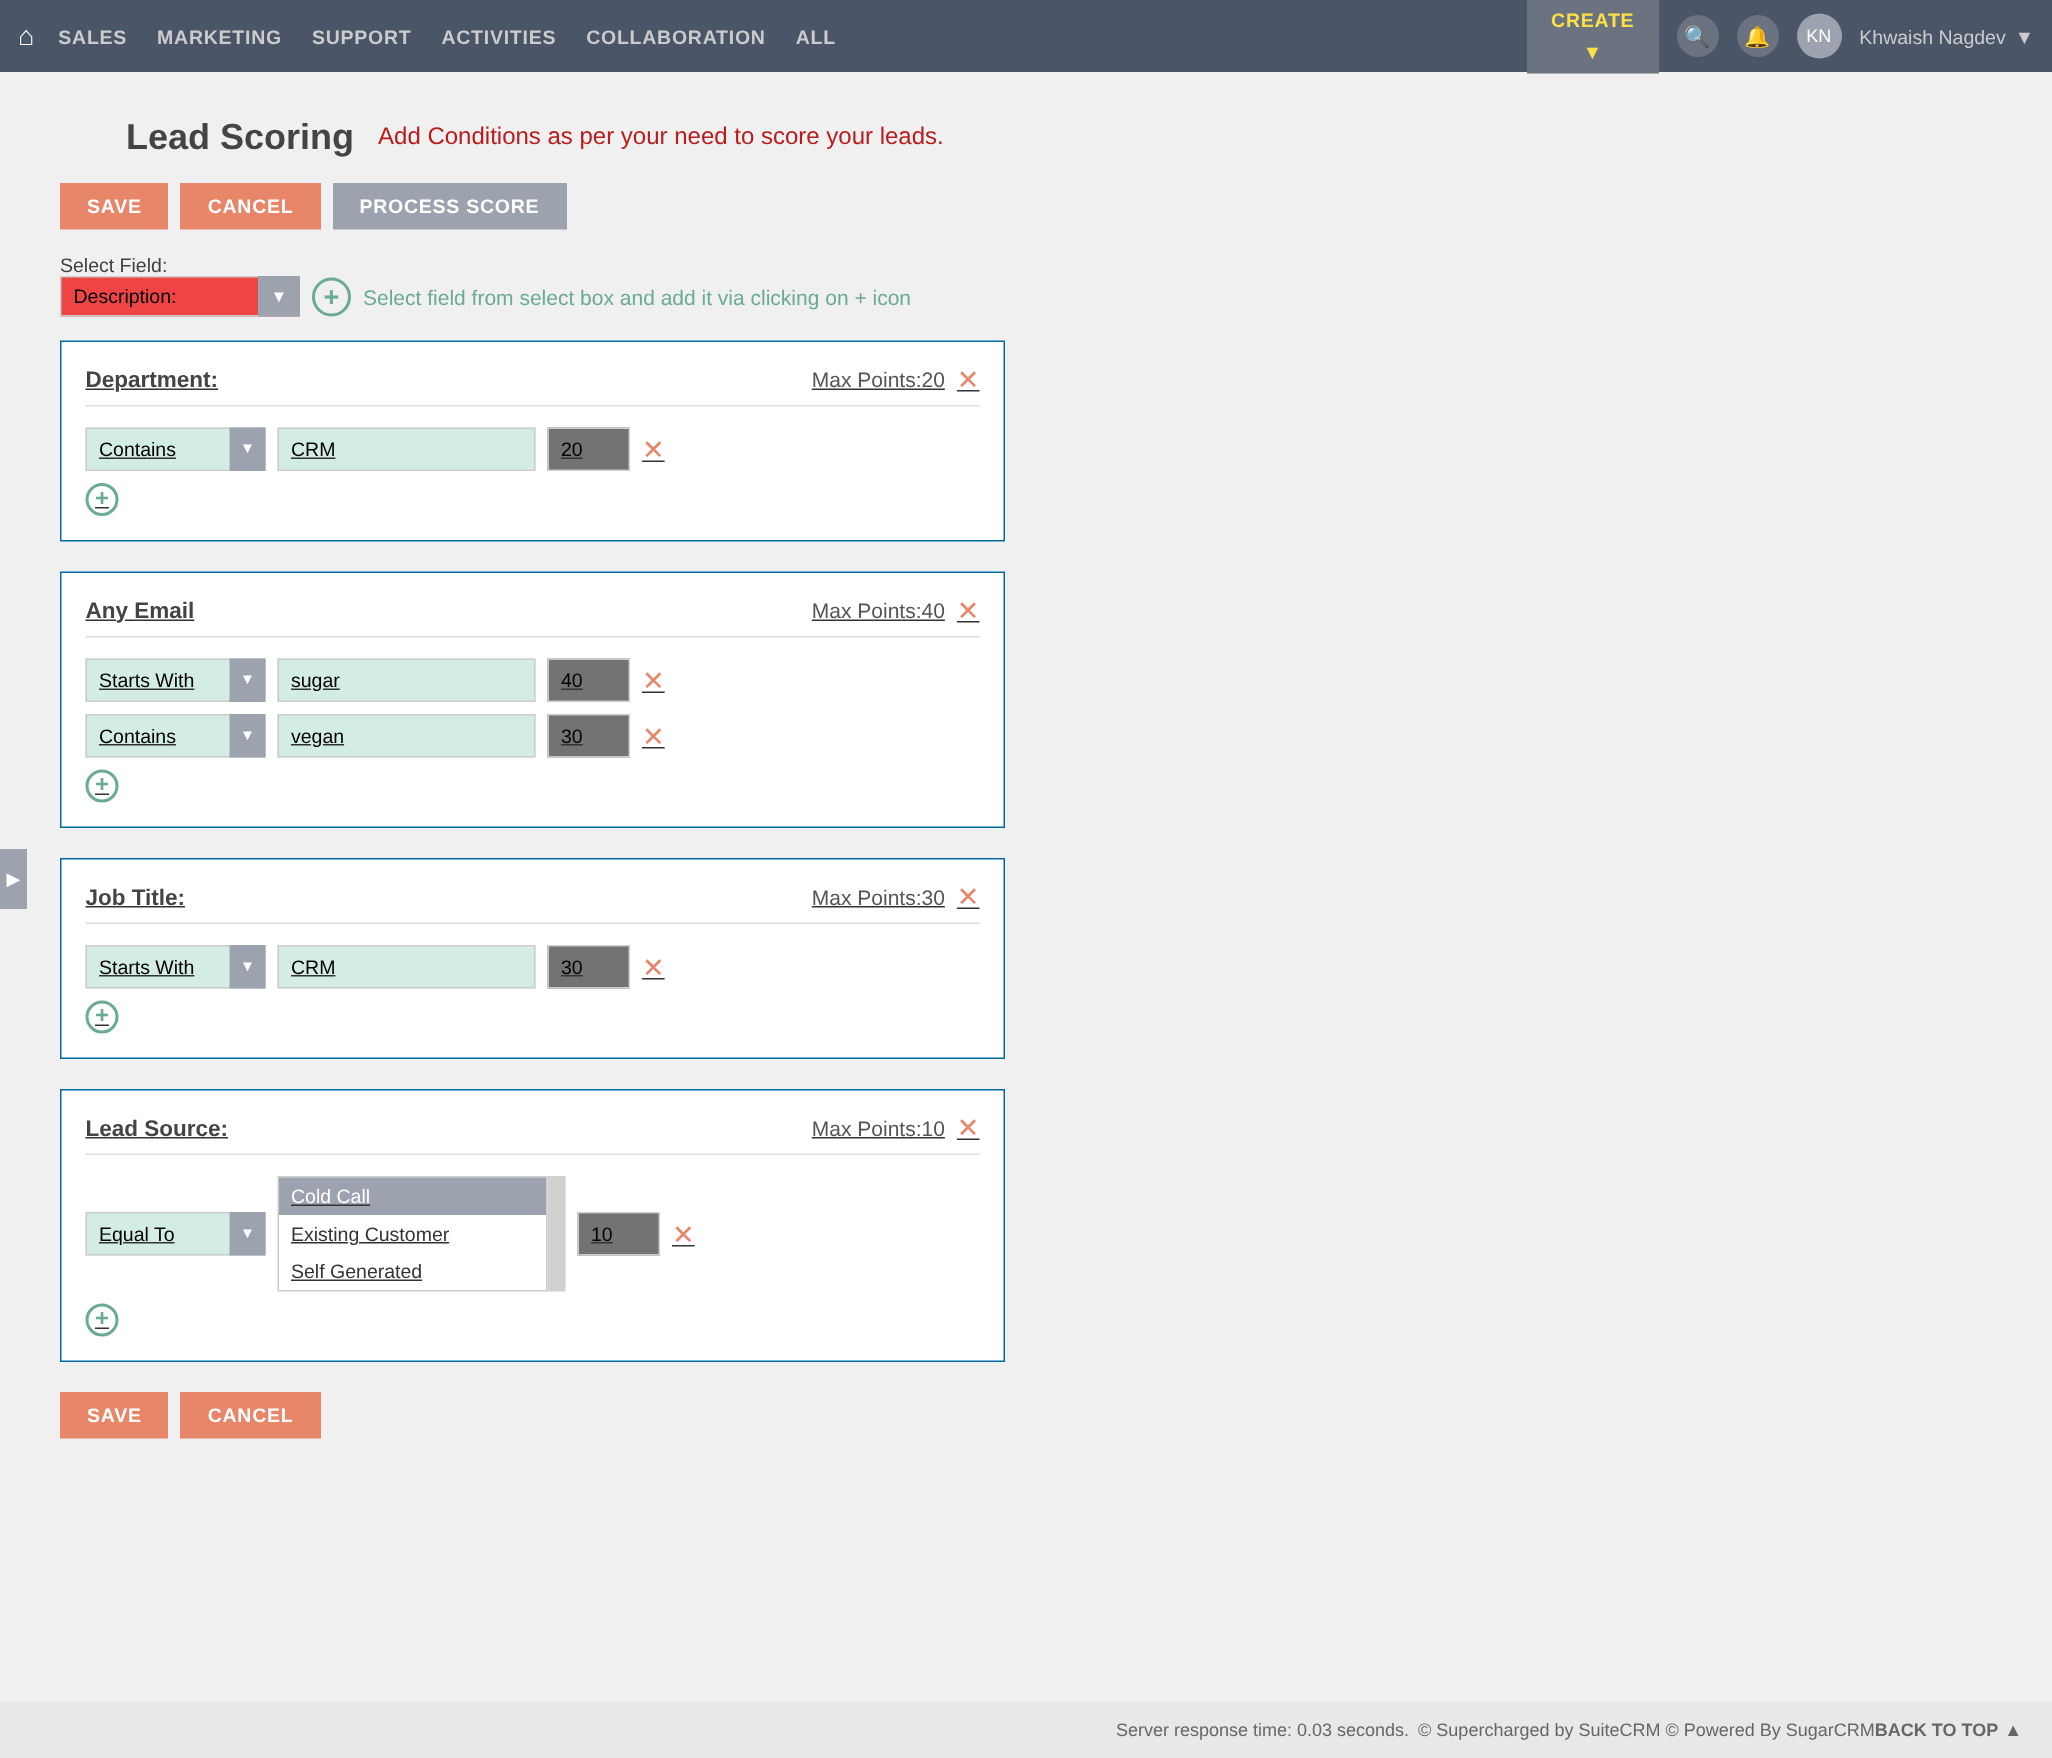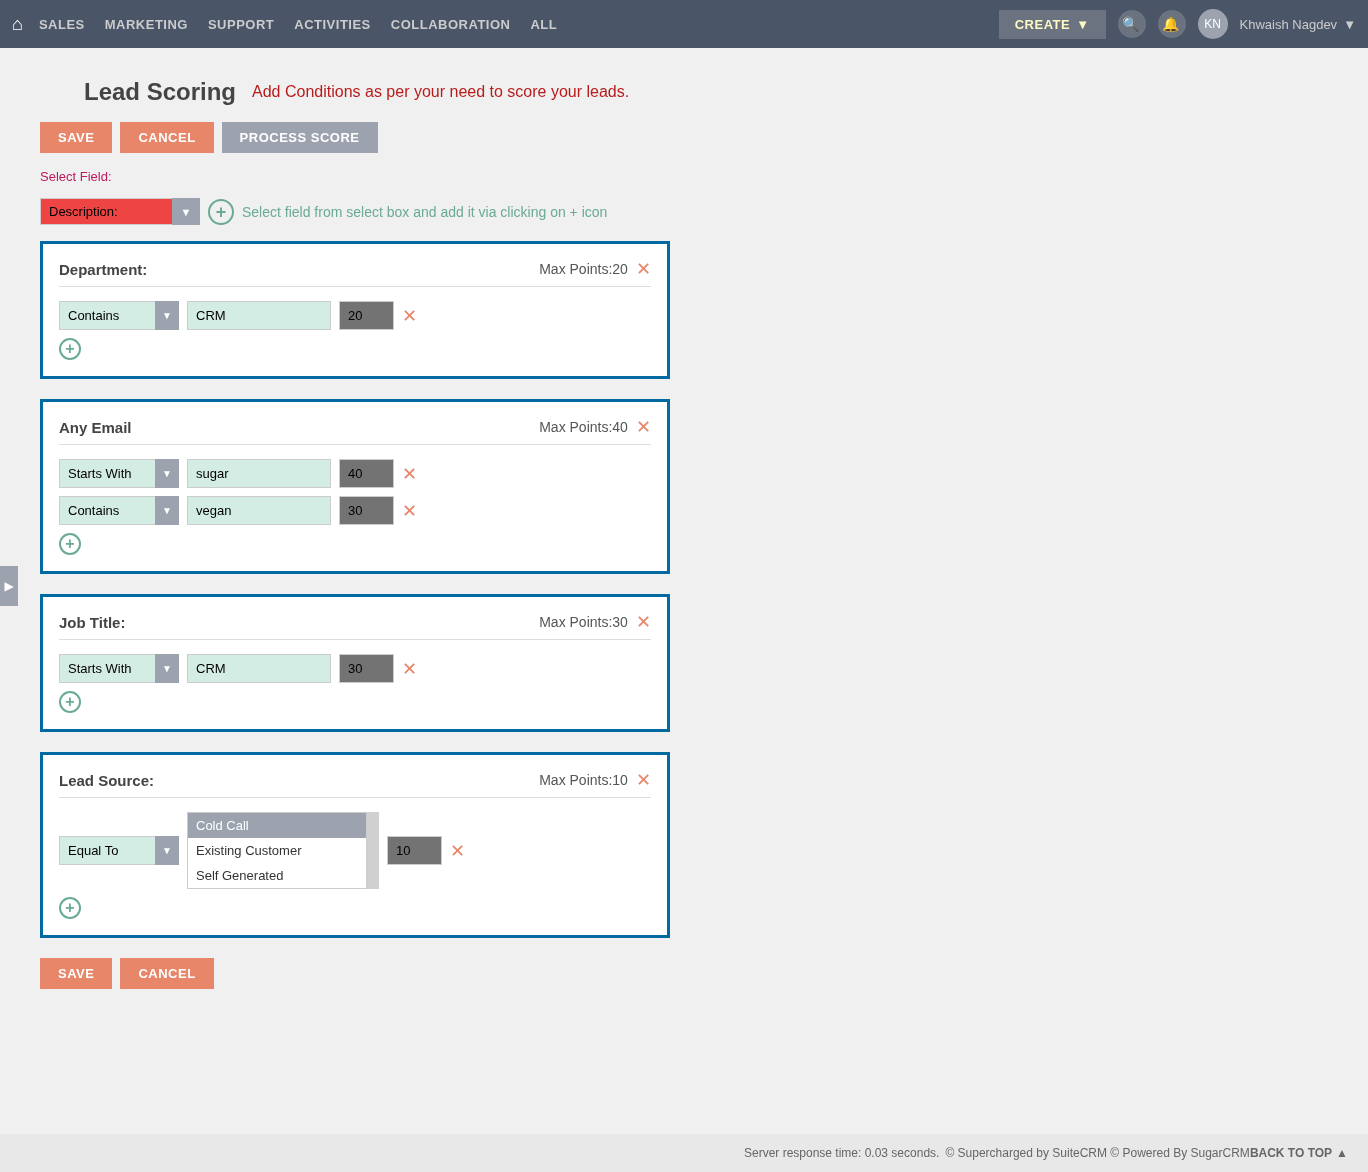--- a/index.html
+++ b/index.html
@@ -32,30 +32,31 @@
       letter-spacing: 0.5px;
       cursor: pointer;
     }
     .topnav-right {
       display: flex;
       align-items: center;
       gap: 12px;
     }
     .create-btn {
       background: #6b7280;
-      color: #fef9c3;
+      color: #fde047;
       border: none;
       padding: 7px 16px;
       cursor: pointer;
       font-size: 13px;
       font-weight: bold;
       letter-spacing: 0.5px;
       display: flex;
       align-items: center;
       gap: 6px;
+      flex-direction: column;
     }
     .nav-icon {
       width: 28px;
       height: 28px;
       background: #6b7280;
       border-radius: 50%;
       display: flex;
       align-items: center;
       justify-content: center;
       color: #fff;
@@ -167,22 +168,22 @@
 
     
     .select-field-row {
       display: flex;
       align-items: center;
       gap: 8px;
       margin-bottom: 16px;
     }
     .select-field-label {
       font-size: 13px;
-      color: #be185d;
-      margin-bottom: 14px;
+      color: #404040;
+      margin-bottom: 0;
     }
     .field-select-wrapper {
       position: relative;
       display: inline-flex;
       align-items: center;
     }
     .field-select {
       padding: 5px 30px 5px 8px;
       border: 1px solid #ccc;
       background: #ef4444;
@@ -221,23 +222,24 @@
       line-height: 1;
     }
     .field-hint {
       color: #6aaa96;
       font-size: 14px;
     }
 
     
     .condition-card {
       background: #fff;
-      border: 3px solid #0369a1;
+      border: 1px solid #0369a1;
       margin-bottom: 20px;
       padding: 16px;
+      text-decoration: underline;
     }
     .card-header {
       display: flex;
       align-items: center;
       justify-content: space-between;
       padding-bottom: 8px;
       border-bottom: 1px solid #ddd;
       margin-bottom: 14px;
     }
     .card-field-name {
@@ -294,21 +296,21 @@
       justify-content: center;
       color: #fff;
       font-size: 10px;
       pointer-events: none;
     }
     .condition-value {
       padding: 6px 8px;
       border: 1px solid #ccc;
       background: #d4ede4;
       font-size: 13px;
-      width: 144px;
+      width: 172px;
     }
     .condition-points {
       padding: 6px 8px;
       border: 1px solid #ccc;
       background: #737373;
       font-size: 13px;
       width: 55px;
     }
     .remove-row-btn {
       color: #e8866a;

